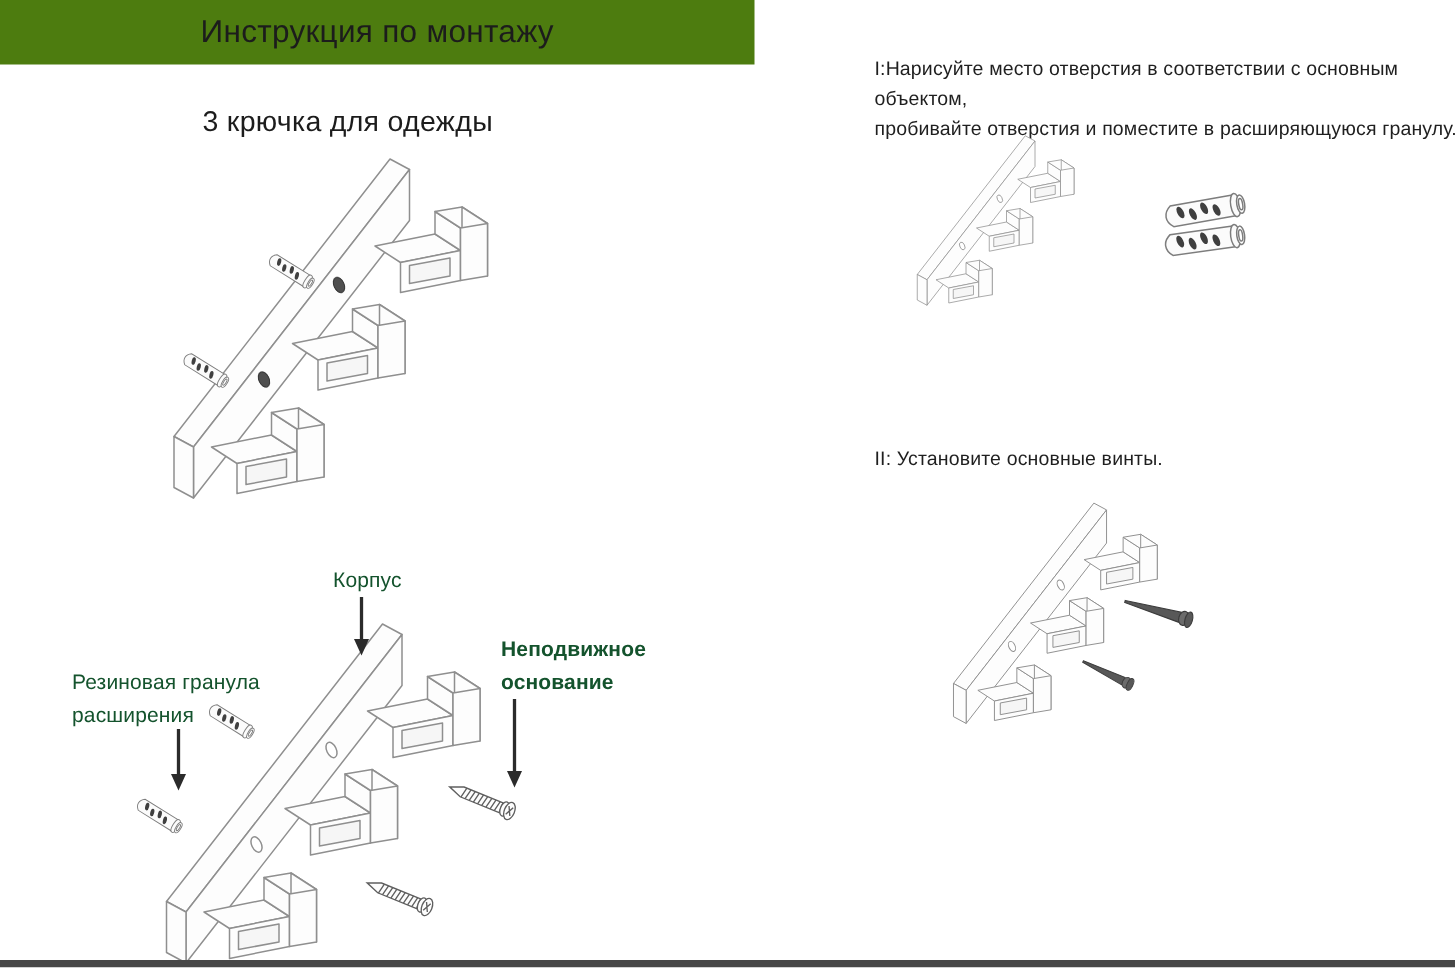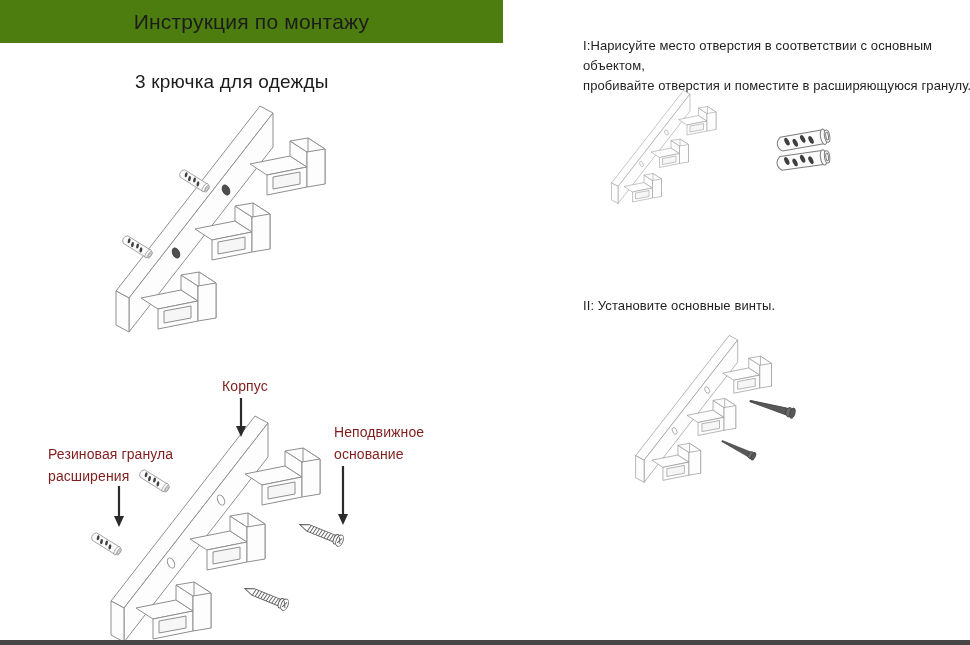--- a/index.html
+++ b/index.html
@@ -21,26 +21,26 @@
     position:absolute;left:117px;top:71px;
     font-size:19px;color:#1c1c1c;letter-spacing:0.2px;margin-left:18px;
   }
   .step-text{
     position:absolute;font-size:13px;line-height:20px;color:#1f1f1f;
     white-space:pre-line;letter-spacing:0.1px;
   }
   .step-1{left:583px;top:36px;width:395px;}
   .step-2{left:583px;top:284px;width:320px;margin-top:12px;}
   .part-label{
-    position:absolute;font-size:14px;line-height:22px;color:#7f1d1d;
+    position:absolute;font-size:14px;line-height:22px;color:#14532d;
     white-space:pre-line;letter-spacing:0.1px;
   }
   .label-body{left:222px;top:375px;}
   .label-granule{left:48px;top:443px;}
-  .label-base{left:334px;top:421px;}
+  .label-base{left:334px;top:421px;font-weight:bold;}
   .figure-layer{
     position:absolute;left:0;top:0;width:970px;height:645px;
   }
   .footer-bar{
     position:absolute;left:0;top:640px;width:970px;height:5px;
     background:#474747;
   }
 </style>
 </head>
 <body>

